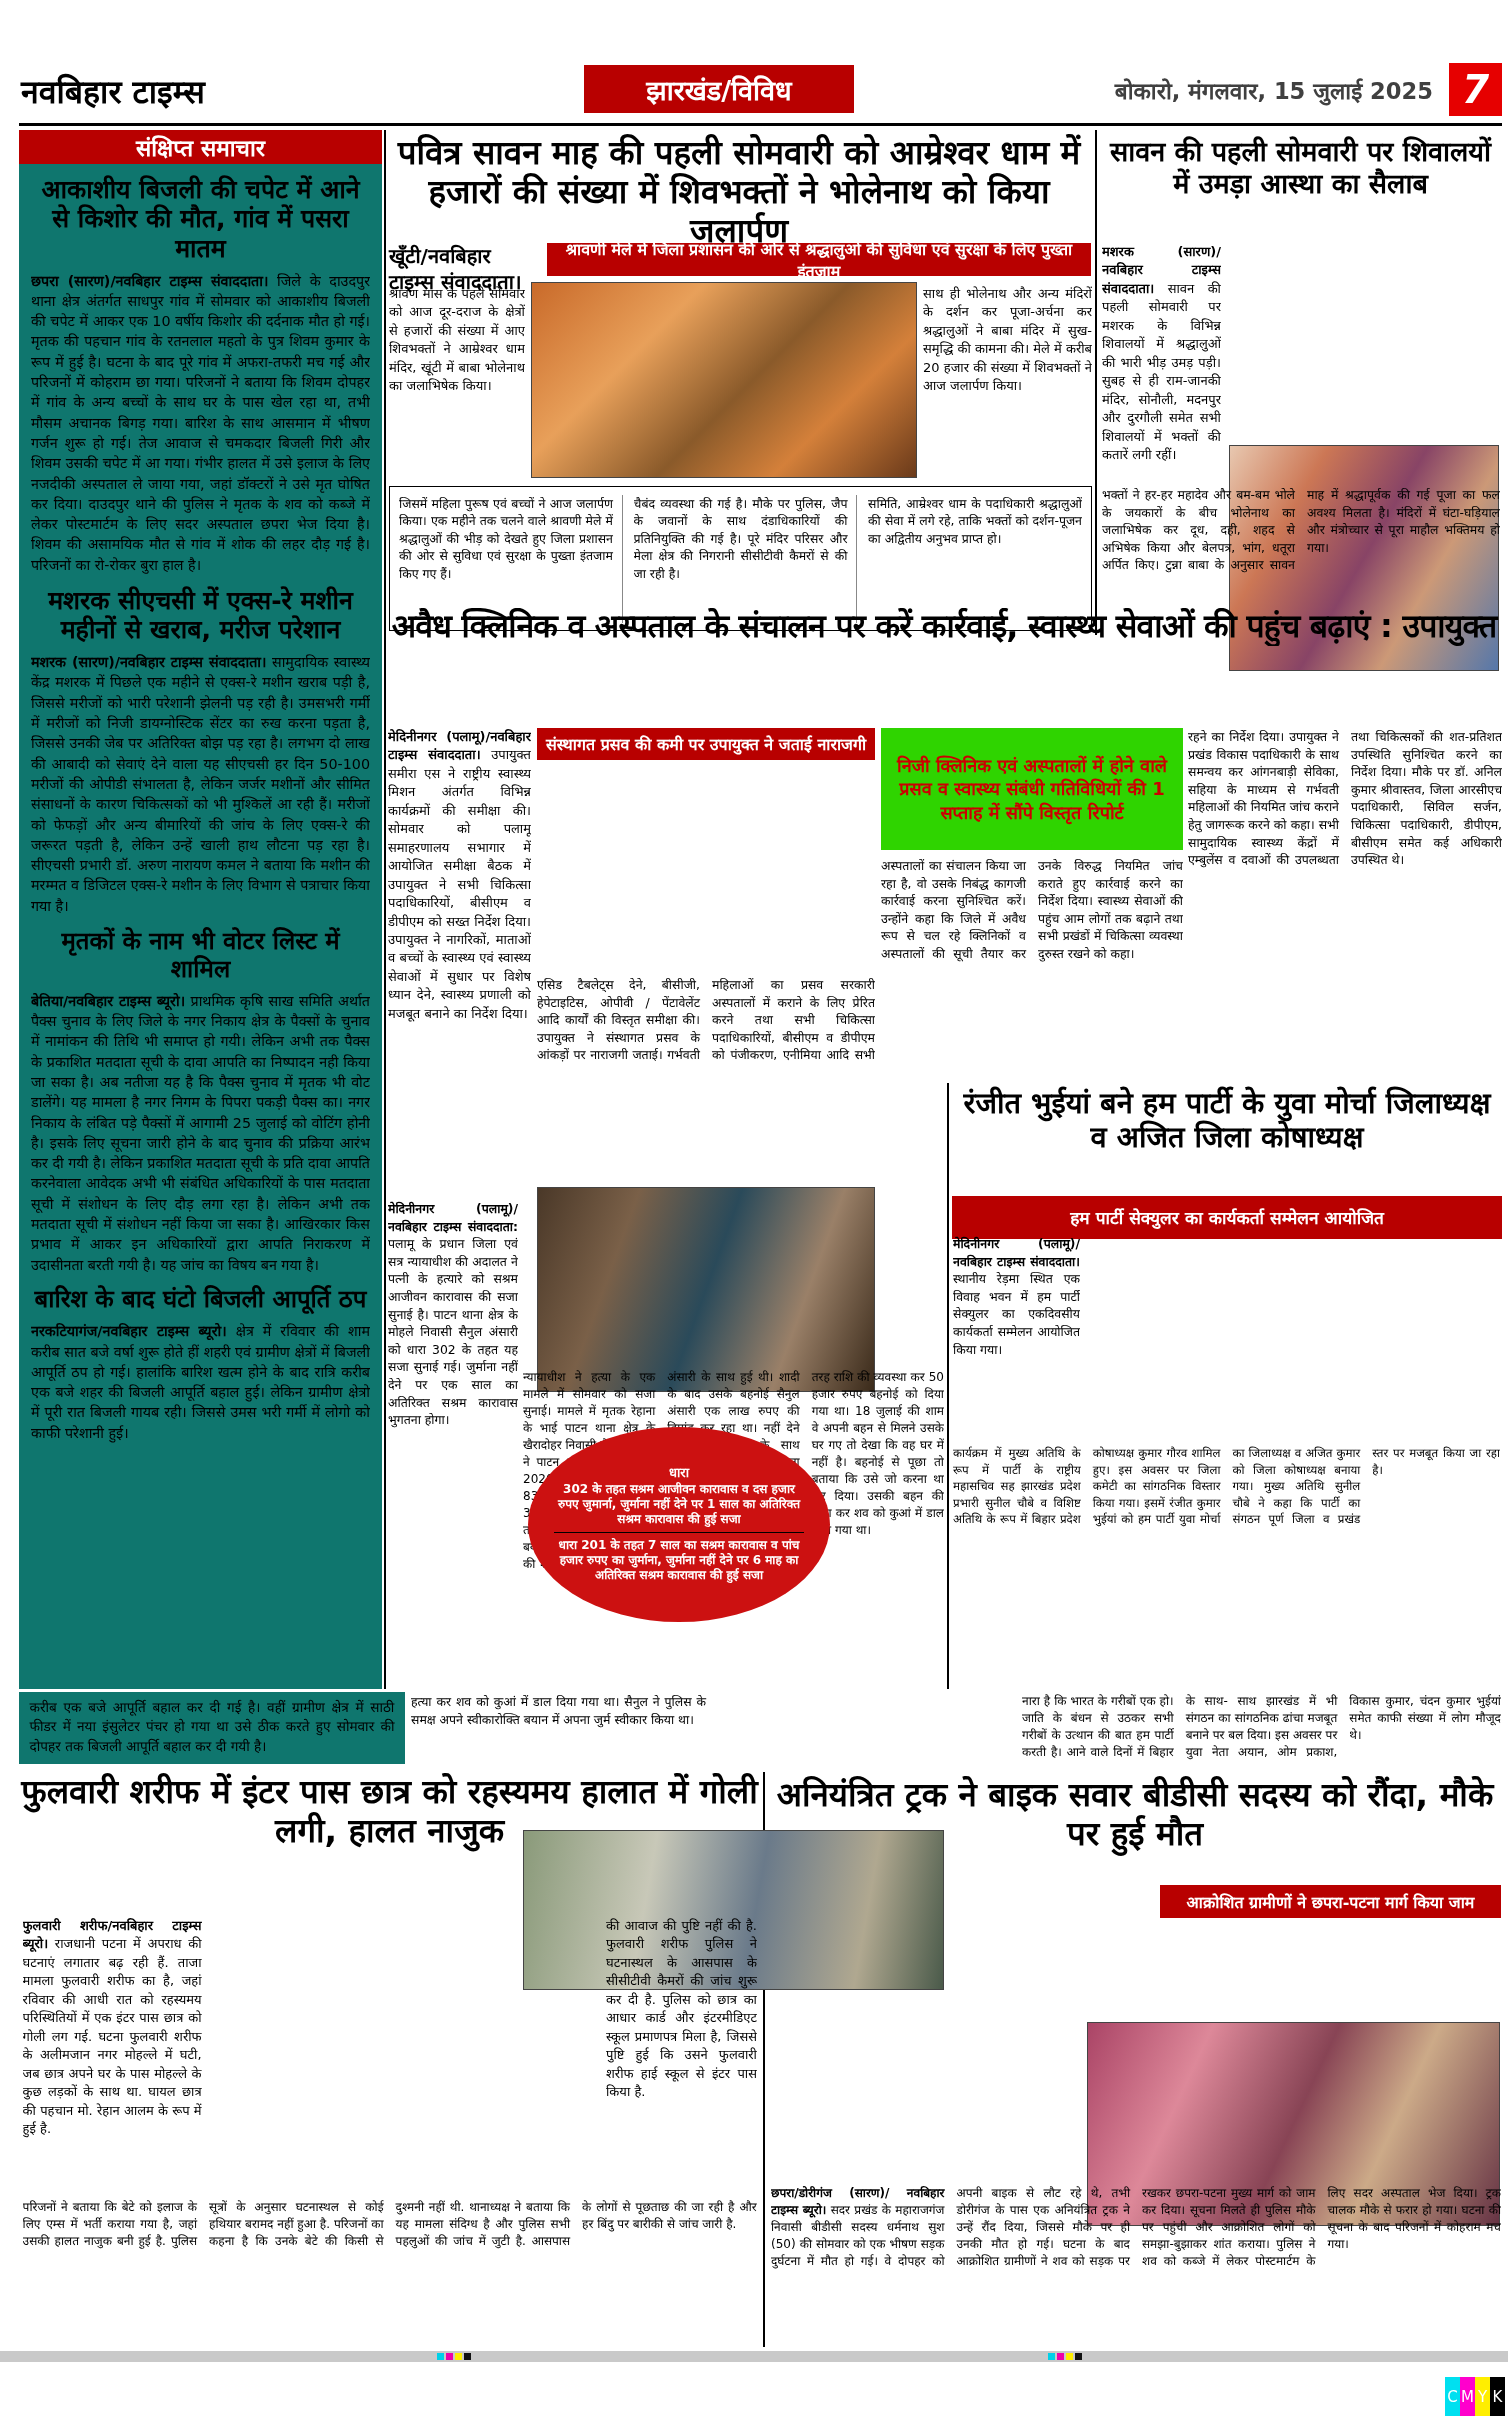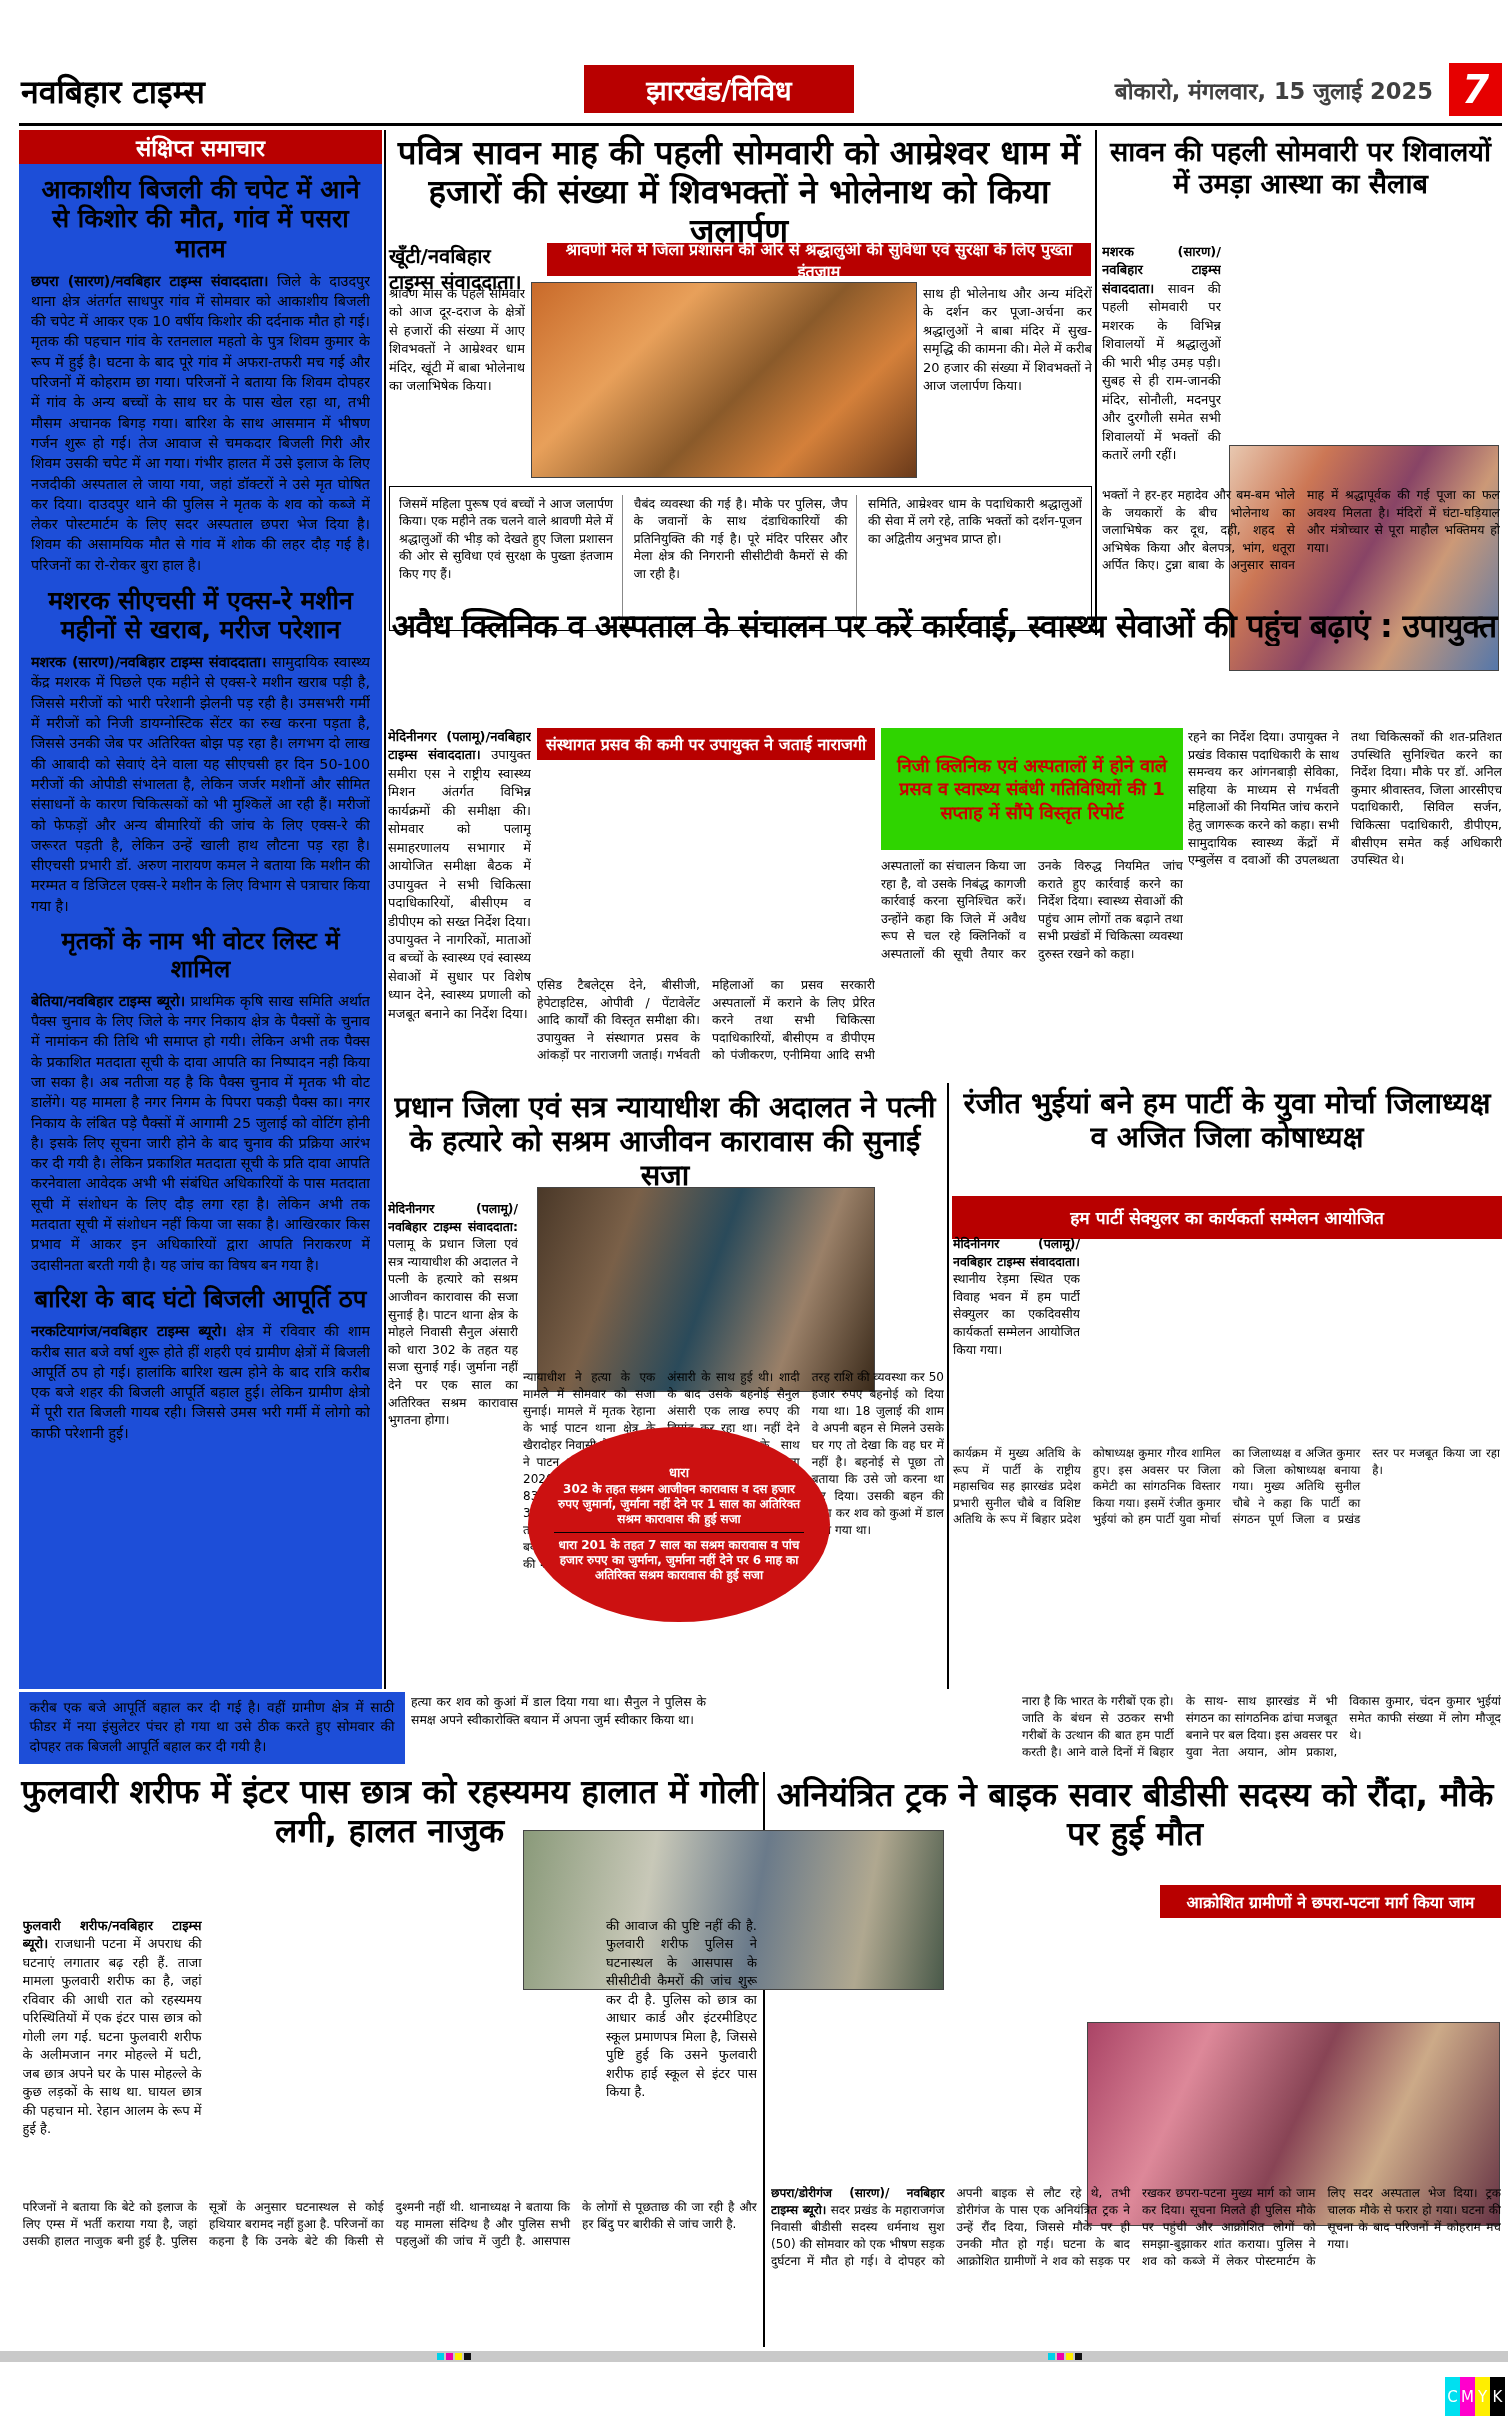--- a/index.html
+++ b/index.html
@@ -8,21 +8,21 @@
   .abs{position:absolute;box-sizing:border-box;}
   .hl{font-weight:bold;text-align:center;line-height:1.18;color:#000;}
   .kicker{background:#b80000;color:#fff;font-weight:bold;text-align:center;
           display:flex;align-items:center;justify-content:center;overflow:hidden;}
   .body-txt{font-size:13px;line-height:1.42;text-align:justify;overflow:hidden;}
   .body-txt b{font-weight:bold;}
   .c2{column-count:2;} .c3{column-count:3;} .c4{column-count:4;}
   .photo{background:#888;overflow:hidden;position:relative;border:0.8px solid #444;}
   .rule-v{background:#000;width:1.5px;}
   .rule-h{background:#000;height:3px;}
-  .yellow{background:#1d4ed8;}
+  .yellow{background:#0f766e;}
 </style>
 </head>
 <body>
 
 <div class="page">
 
   <div class="abs" style="left:21px;top:69px;font-size:32px;font-weight:bold;">नवबिहार टाइम्स</div>
   <div class="abs kicker" style="left:584px;top:65px;width:270px;height:48px;font-size:27px;">
     <span>झारखंड/विविध</span>
   </div>
@@ -104,21 +104,20 @@
        background:linear-gradient(110deg,#4a3828 0%,#7a6048 25%,#2a4a5a 50%,#9a8068 75%,#3a2a1a 100%);"></div>
   <div class="abs body-txt c2" style="left:537px;top:976px;width:338px;height:100px;font-size:12.4px;">एसिड टैबलेट्स देने, बीसीजी, हेपेटाइटिस, ओपीवी / पेंटावेलेंट आदि कार्यों की विस्तृत समीक्षा की। उपायुक्त ने संस्थागत प्रसव के आंकड़ों पर नाराजगी जताई। गर्भवती महिलाओं का प्रसव सरकारी अस्पतालों में कराने के लिए प्रेरित करने तथा सभी चिकित्सा पदाधिकारियों, बीसीएम व डीपीएम को पंजीकरण, एनीमिया आदि सभी तरह की जांच, ससमय आशा एवं पोषक क्षेत्र में सर्वे कराने का निर्देश दिया।</div>
   <div class="abs" style="left:881px;top:728px;width:302px;height:122px;background:#2fd400;color:#cc0000;
        font-weight:bold;font-size:18px;text-align:center;display:flex;align-items:center;justify-content:center;
        padding:4.5px 7.5px;box-sizing:border-box;line-height:1.3;">
     <span>निजी क्लिनिक एवं अस्पतालों में होने वाले प्रसव व स्वास्थ्य संबंधी गतिविधियों की 1 सप्ताह में सौंपे विस्तृत रिपोर्ट</span>
   </div>
   <div class="abs body-txt c2" style="left:881px;top:857px;width:302px;height:219px;font-size:12.4px;">अस्पतालों का संचालन किया जा रहा है, वो उसके निबंद्ध कागजी कार्रवाई करना सुनिश्चित करें। उन्होंने कहा कि जिले में अवैध रूप से चल रहे क्लिनिकों व अस्पतालों की सूची तैयार कर उनके विरुद्ध नियमित जांच कराते हुए कार्रवाई करने का निर्देश दिया। स्वास्थ्य सेवाओं की पहुंच आम लोगों तक बढ़ाने तथा सभी प्रखंडों में चिकित्सा व्यवस्था दुरुस्त रखने को कहा।</div>
   <div class="abs body-txt c2" style="left:1188px;top:728px;width:314px;height:348px;font-size:12.4px;">रहने का निर्देश दिया। उपायुक्त ने प्रखंड विकास पदाधिकारी के साथ समन्वय कर आंगनबाड़ी सेविका, सहिया के माध्यम से गर्भवती महिलाओं की नियमित जांच कराने हेतु जागरूक करने को कहा। सभी सामुदायिक स्वास्थ्य केंद्रों में एम्बुलेंस व दवाओं की उपलब्धता तथा चिकित्सकों की शत-प्रतिशत उपस्थिति सुनिश्चित करने का निर्देश दिया। मौके पर डॉ. अनिल कुमार श्रीवास्तव, जिला आरसीएच पदाधिकारी, सिविल सर्जन, चिकित्सा पदाधिकारी, डीपीएम, बीसीएम समेत कई अधिकारी उपस्थित थे।</div>
 
-  <div class="abs hl" style="left:386px;top:1090px;width:558px;font-size:29px;">प्रधान जिला एवं सत्र न्यायाधीश की अदालत ने पत्नी के हत्यारे को सश्रम आजीवन कारावास की सुनाई सजा</div>
   <div class="abs body-txt" style="left:388px;top:1200px;width:130px;height:486px;font-size:12.4px;">
     <b>मेदिनीनगर (पलामू)/नवबिहार टाइम्स संवाददाता:</b>
     <span>पलामू के प्रधान जिला एवं सत्र न्यायाधीश की अदालत ने पत्नी के हत्यारे को सश्रम आजीवन कारावास की सजा सुनाई है। पाटन थाना क्षेत्र के मोहले निवासी सैनुल अंसारी को धारा 302 के तहत यह सजा सुनाई गई। जुर्माना नहीं देने पर एक साल का अतिरिक्त सश्रम कारावास भुगतना होगा।</span>
   </div>
   <div class="abs photo" style="left:523px;top:1203px;width:421px;height:160px;
        background:linear-gradient(100deg,#8a9a7a 0%,#c8c8b8 30%,#6a7a8a 55%,#b0a890 80%,#4a5a4a 100%);"></div>
   <div class="abs body-txt c3" style="left:523px;top:1369px;width:421px;height:317px;font-size:12px;">न्यायाधीश ने हत्या के एक मामले में सोमवार को सजा सुनाई। मामले में मृतक रेहाना के भाई पाटन थाना क्षेत्र के खैरादोहर निवासी सैतुल अंसारी ने पाटन थाना में 19 जुलाई 2020 को कांड संख्या 83/2020 के तहत धारा 302/ 201/ 34-इक्ष्क के तहत मामला दर्ज कराया था। बयान के अनुसार उसकी बहन की शादी वर्ष 2019 में सैनुल अंसारी के साथ हुई थी। शादी के बाद उसके बहनोई सैनुल अंसारी एक लाख रुपए की डिमांड कर रहा था। नहीं देने पर उसकी बहन के साथ लगातार मारपीट किया जाता था। साथ ही उसे प्रताड़ित किया जाता था। वे अपने लोगों के साथ बहनोई सैनुल अंसारी के घर गया व मारपीट व प्रताड़ित नहीं करने को समझाया। इसके बाद किसी तरह राशि की व्यवस्था कर 50 हजार रुपए बहनोई को दिया गया था। 18 जुलाई की शाम वे अपनी बहन से मिलने उसके घर गए तो देखा कि वह घर में नहीं है। बहनोई से पूछा तो बताया कि उसे जो करना था कर दिया। उसकी बहन की हत्या कर शव को कुआं में डाल दिया गया था।</div>
   <div class="abs" style="left:528px;top:1427px;width:302px;height:195px;background:#cc1111;border-radius:50%;
        color:#fff;font-weight:bold;text-align:center;display:flex;flex-direction:column;justify-content:center;
        padding:10.6px 26px;box-sizing:border-box;z-index:3;">

